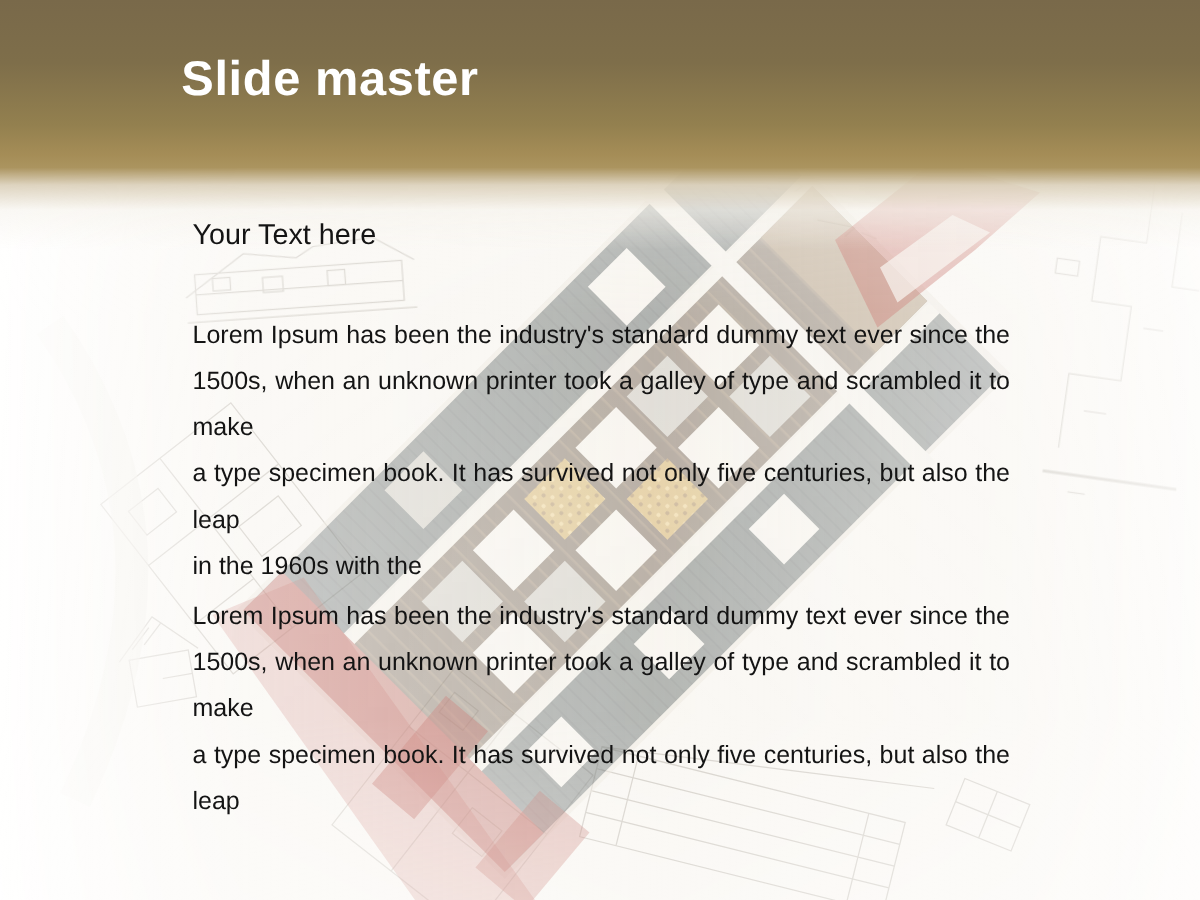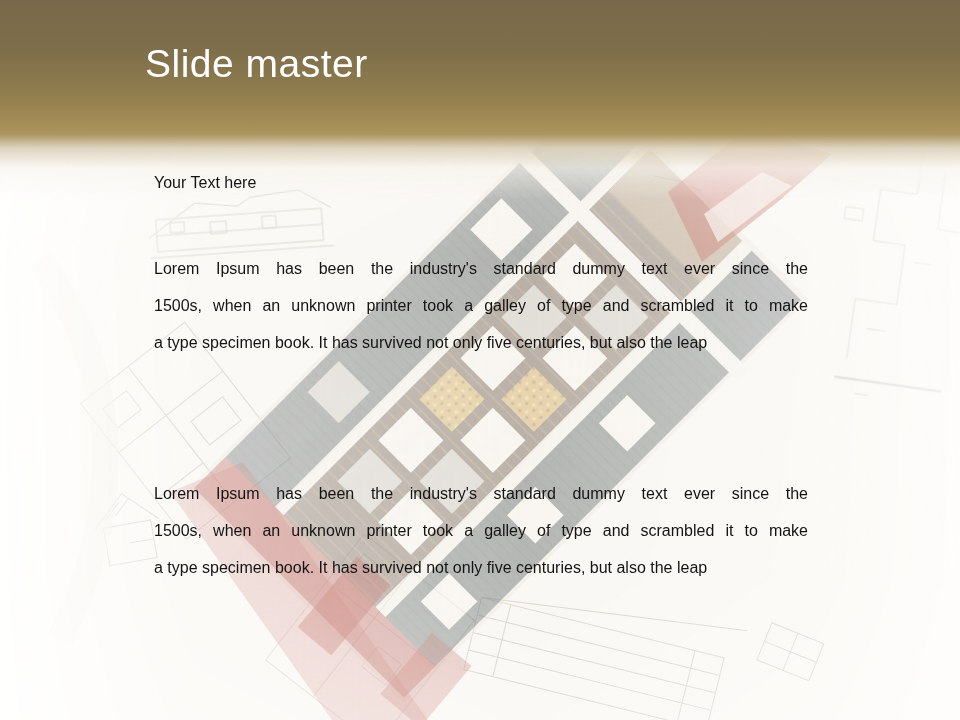--- a/index.html
+++ b/index.html
@@ -12,30 +12,30 @@
   .header-band {
     position:absolute; left:0; top:0; width:960px; height:200px; z-index:2;
     background:linear-gradient(180deg,
       #79694a 0%, #7e6e4a 25%, #93804f 50%, #a58d57 62%, #ab945f 67%,
       rgba(219,208,186,0.92) 74%, rgba(245,242,235,0.55) 84%, rgba(248,245,239,0) 100%);
     pointer-events:none;
   }
   .slide-title {
     position:absolute; left:145px; top:42px;
     font-size:39px; line-height:44px; color:#ffffff;
-    letter-spacing:0.5px; pointer-events:auto;
+    letter-spacing:0.5px; pointer-events:auto;font-weight:bold;
   }
   .text-layer { position:absolute; inset:0; z-index:3; }
   .subtitle {
     position:absolute; left:154px; top:174px;
-    font-size:16px; color:#141414;
+    font-size:23px; color:#141414;
   }
   .para {
     position:absolute; left:154px; width:654px;
-    font-size:16px; line-height:37px; color:#141414;
+    font-size:20px; line-height:37px; color:#141414;
   }
   .p1 { top:250px; }
   .p2 { top:475px; }
   .jline { text-align:justify; text-align-last:justify; }
   .jline:last-child { text-align-last:left; }
 </style>
 </head>
 <body>
 
 <div class="slide">
@@ -187,20 +187,21 @@
   <div class="header-band">
     <div class="slide-title">Slide master</div>
   </div>
 
   <div class="text-layer">
     <div class="subtitle">Your Text here</div>
     <div class="para p1">
         <div class="jline">Lorem Ipsum has been the industry's standard dummy text ever since the</div>
         <div class="jline">1500s, when an unknown printer took a galley of type and scrambled it to make</div>
         <div class="jline">a type specimen book. It has survived not only five centuries, but also the leap</div>
+        <div class="jline">in the 1960s with the</div>
       </div>
     <div class="para p2">
         <div class="jline">Lorem Ipsum has been the industry's standard dummy text ever since the</div>
         <div class="jline">1500s, when an unknown printer took a galley of type and scrambled it to make</div>
         <div class="jline">a type specimen book. It has survived not only five centuries, but also the leap</div>
       </div>
   </div>
 
 </div>
 

